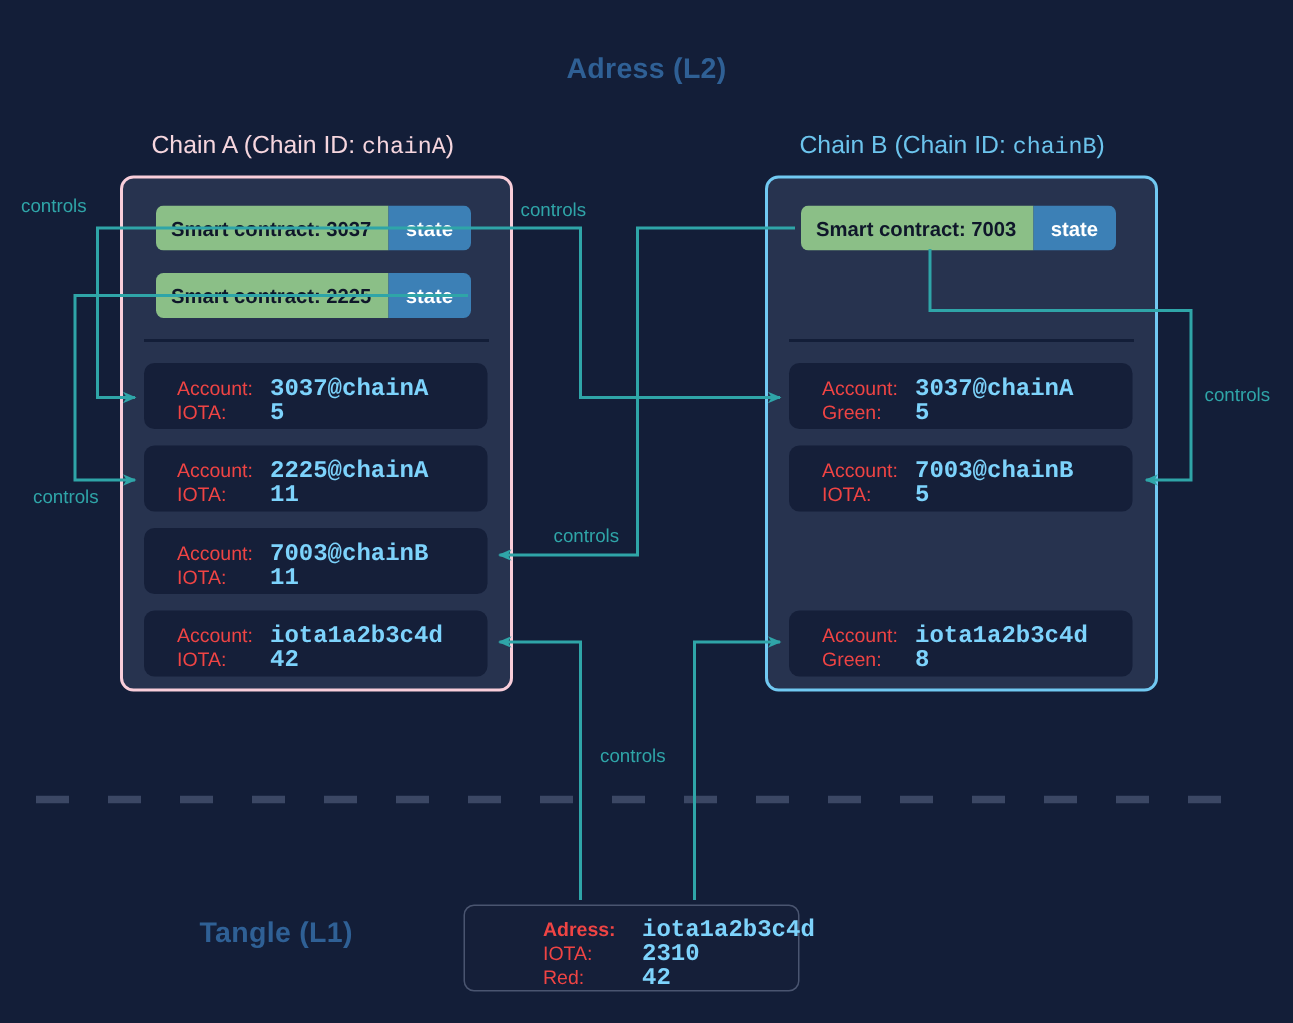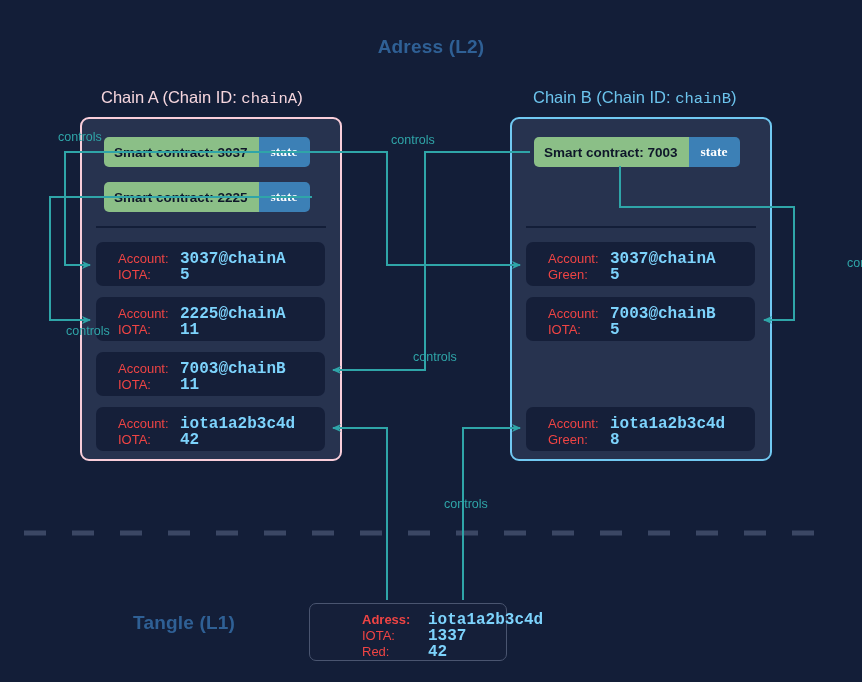--- a/index.html
+++ b/index.html
@@ -115,21 +115,20 @@
   .contract-state {
     background: #3C80B6;
     color: #FFFFFF;
     font-size: 13.5px;
     font-weight: bold;
     display: flex;
     align-items: center;
     justify-content: center;
     padding: 0 12px;
     white-space: nowrap;
-    font-family: Liberation Serif, serif;
   }
 
   
   .chain-divider {
     position: absolute;
     height: 2px;
     background: #131E38;
   }
 
   
@@ -157,38 +156,37 @@
     font-size: 16px;
     font-family: "Liberation Mono", "DejaVu Sans Mono", monospace;
     font-weight: bold;
   }
 
   
   #l1-card {
     position: absolute;
     left: 309px;
     top: 603px;
-    width: 198px;
+    width: 224px;
     height: 58px;
     background: #151F39;
     border: 1px solid #4A5570;
     border-radius: 7px;
     box-sizing: border-box;
     padding: 8px 0 16px 52px;
   }
   #l1-card .acct-key { width: 66px; flex: 0 0 66px; }
   #l1-card .acct-line:first-child .acct-key { font-weight: bold; }
 
   
   .ctl-label {
     position: absolute;
     font-size: 12.5px;
     color: #2FA5A8;
     white-space: nowrap;
-    margin-left: 44px;
   }
 </style>
 </head>
 <body>
 
 <div class="canvas">
 
   <div class="main-title">Adress (L2)</div>
 
   <div class="chain-title" id="chainA-title"><span>Chain A (Chain ID: </span><span class="mono">chainA</span><span>)</span></div>
@@ -297,21 +295,21 @@
     </div>
   </div>
 
   <div id="l1-card">
     <div class="acct-line">
       <span class="acct-key">Adress:</span>
       <span class="acct-val">iota1a2b3c4d</span>
     </div>
     <div class="acct-line">
       <span class="acct-key">IOTA:</span>
-      <span class="acct-val">1337</span>
+      <span class="acct-val">2310</span>
     </div>
     <div class="acct-line">
       <span class="acct-key">Red:</span>
       <span class="acct-val">42</span>
     </div>
   </div>
 
   <svg class="svg-layer" viewBox="0 0 862 682">
     <defs>
       <marker id="arrow-r" markerWidth="9" markerHeight="9" refX="8" refY="4.5" orient="auto" markerUnits="userSpaceOnUse">

